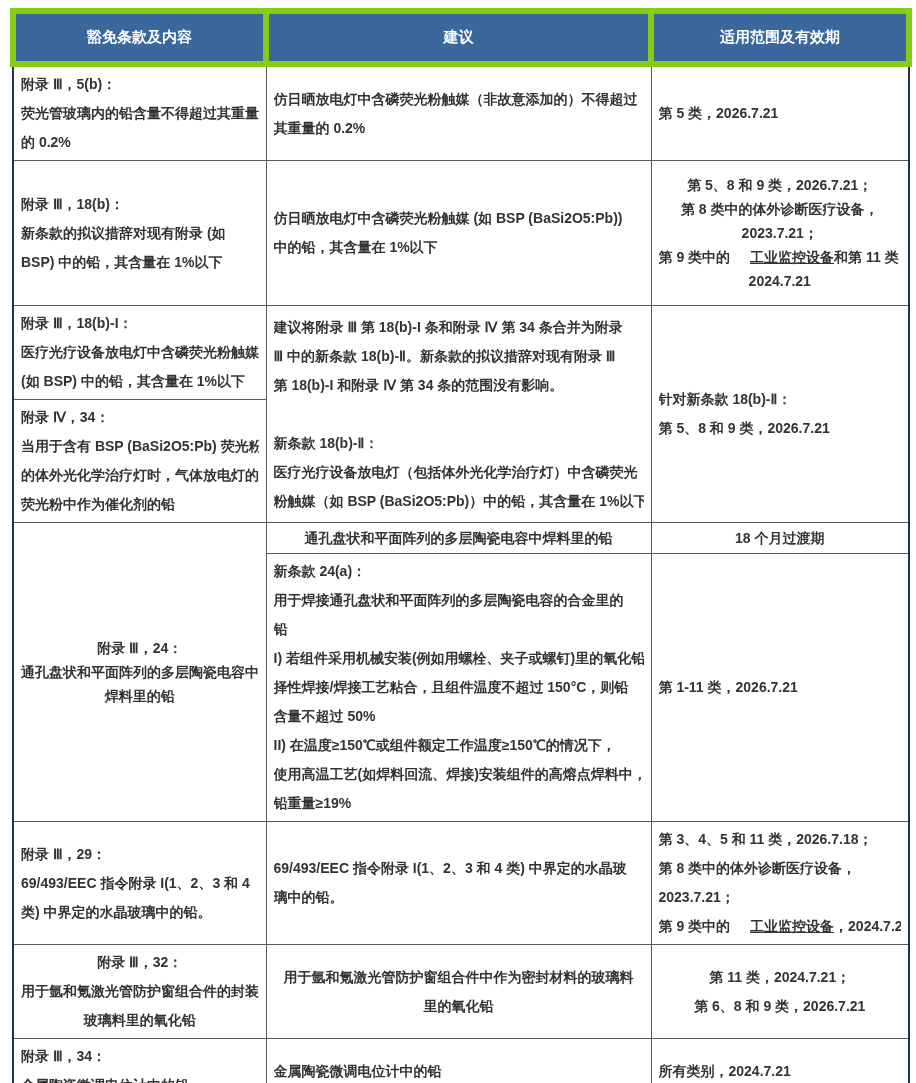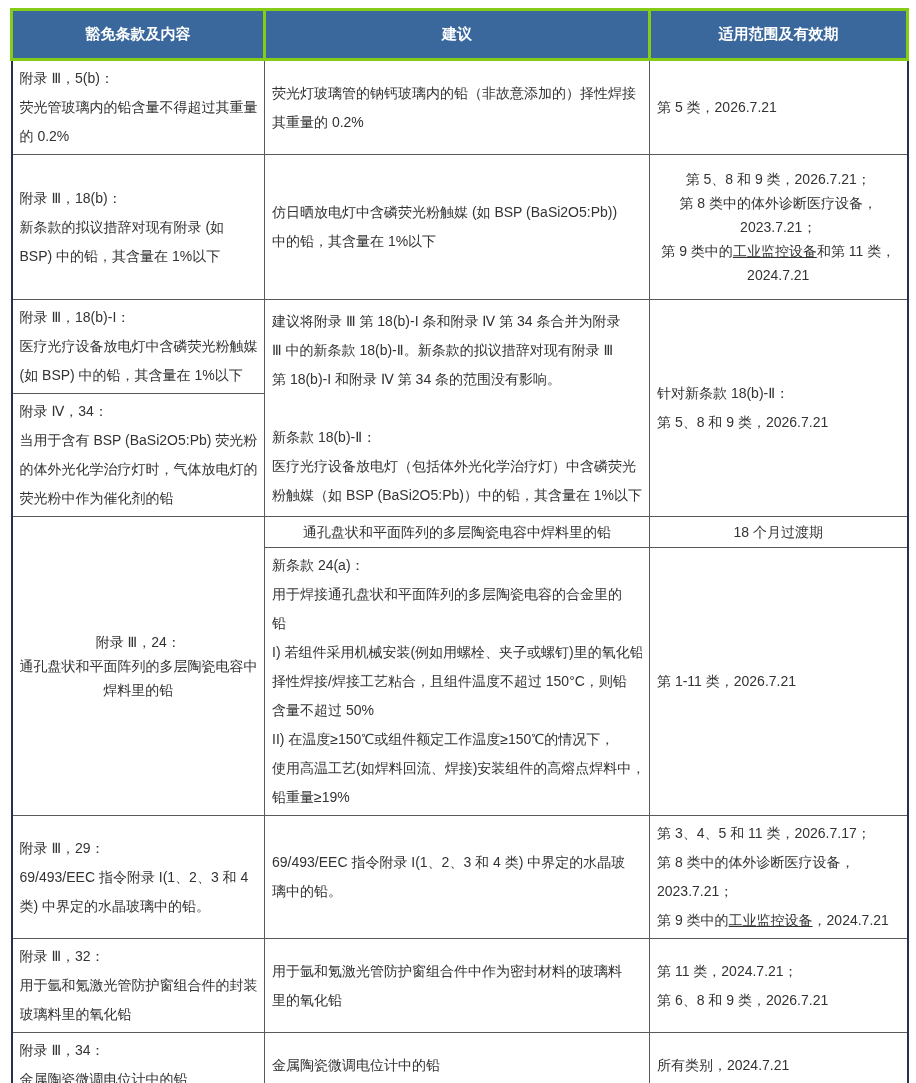--- a/index.html
+++ b/index.html
@@ -1,26 +1,26 @@
 <!DOCTYPE html>
 <html><head>
 <meta charset="utf-8">
 <style>
   html,body{margin:0;padding:0;background:#ffffff;}
   body{width:916px;height:1083px;position:relative;font-family:"Liberation Sans",sans-serif;color:#333;}
   .tbl-wrap{position:absolute;left:10px;top:8px;}
   table{border-collapse:collapse;table-layout:fixed;width:896px;border:2px solid #223447;}
   col.c1{width:253px;} col.c2{width:385px;} col.c3{width:258px;}
-  th{background:#3a689c;color:#ffffff;font-size:15px;font-weight:bold;text-align:center;border:3px solid #84cc16;height:45px;}
-  td{border:1px solid #595959;vertical-align:middle;padding:3px 7px;font-size:14px;overflow:hidden;}
+  th{background:#3a689c;color:#ffffff;font-size:15px;font-weight:bold;text-align:center;border:6px solid #84cc16;height:45px;}
+  td{border:1px solid #595959;vertical-align:middle;padding:3px 7px;font-size:14px;overflow:hidden;font-weight:bold;}
   .ln{line-height:29px;min-height:29px;white-space:nowrap;overflow:hidden;}
   .sm .ln{line-height:24px;min-height:24px;text-align:center;}
   tr.h95{height:95px;} tr.h145{height:145px;} tr.h88{height:88px;} tr.h122{height:122px;}
-  tr.h27{height:27px;} tr.h268{height:268px;margin-left:29px;} tr.h118{height:118px;} tr.h90{height:90px;} tr.h62{height:62px;}
-  .u{text-decoration:underline;}
+  tr.h27{height:27px;} tr.h268{height:268px;margin-left:29px;} tr.h118{height:118px;} tr.h90{height:90px;text-align:center;} tr.h62{height:62px;}
+  .u{text-decoration:underline;margin-left:20px;}
 </style>
 </head>
 <body>
 
 <div class="tbl-wrap">
 <table>
   <colgroup>
         <col class="c1">
         <col class="c2">
         <col class="c3">
@@ -33,21 +33,21 @@
     <th>适用范围及有效期</th>
   </tr>
 
   <tr class="h95">
     <td>
       <div class="ln">附录 Ⅲ，5(b)：</div>
       <div class="ln">荧光管玻璃内的铅含量不得超过其重量</div>
       <div class="ln">的 0.2%</div>
     </td>
     <td>
-      <div class="ln">荧光灯玻璃管的钠钙玻璃内的铅（非故意添加的）择性焊接</div>
+      <div class="ln">仿日晒放电灯中含磷荧光粉触媒（非故意添加的）不得超过</div>
       <div class="ln">其重量的 0.2%</div>
     </td>
     <td>
       <div class="ln">第 5 类，2026.7.21</div>
     </td>
   </tr>
 
   <tr class="h145">
     <td>
       <div class="ln">附录 Ⅲ，18(b)：</div>
@@ -132,21 +132,21 @@
     <td>
       <div class="ln">附录 Ⅲ，29：</div>
       <div class="ln">69/493/EEC 指令附录 I(1、2、3 和 4</div>
       <div class="ln">类) 中界定的水晶玻璃中的铅。</div>
     </td>
     <td>
       <div class="ln">69/493/EEC 指令附录 I(1、2、3 和 4 类) 中界定的水晶玻</div>
       <div class="ln">璃中的铅。</div>
     </td>
     <td>
-      <div class="ln">第 3、4、5 和 11 类，2026.7.17；</div>
+      <div class="ln">第 3、4、5 和 11 类，2026.7.18；</div>
       <div class="ln">第 8 类中的体外诊断医疗设备，</div>
       <div class="ln">2023.7.21；</div>
       <div class="ln"><span>第 9 类中的</span><span class="u">工业监控设备</span><span>，2024.7.21</span></div>
     </td>
   </tr>
 
   <tr class="h90">
     <td>
       <div class="ln">附录 Ⅲ，32：</div>
       <div class="ln">用于氩和氪激光管防护窗组合件的封装</div>

